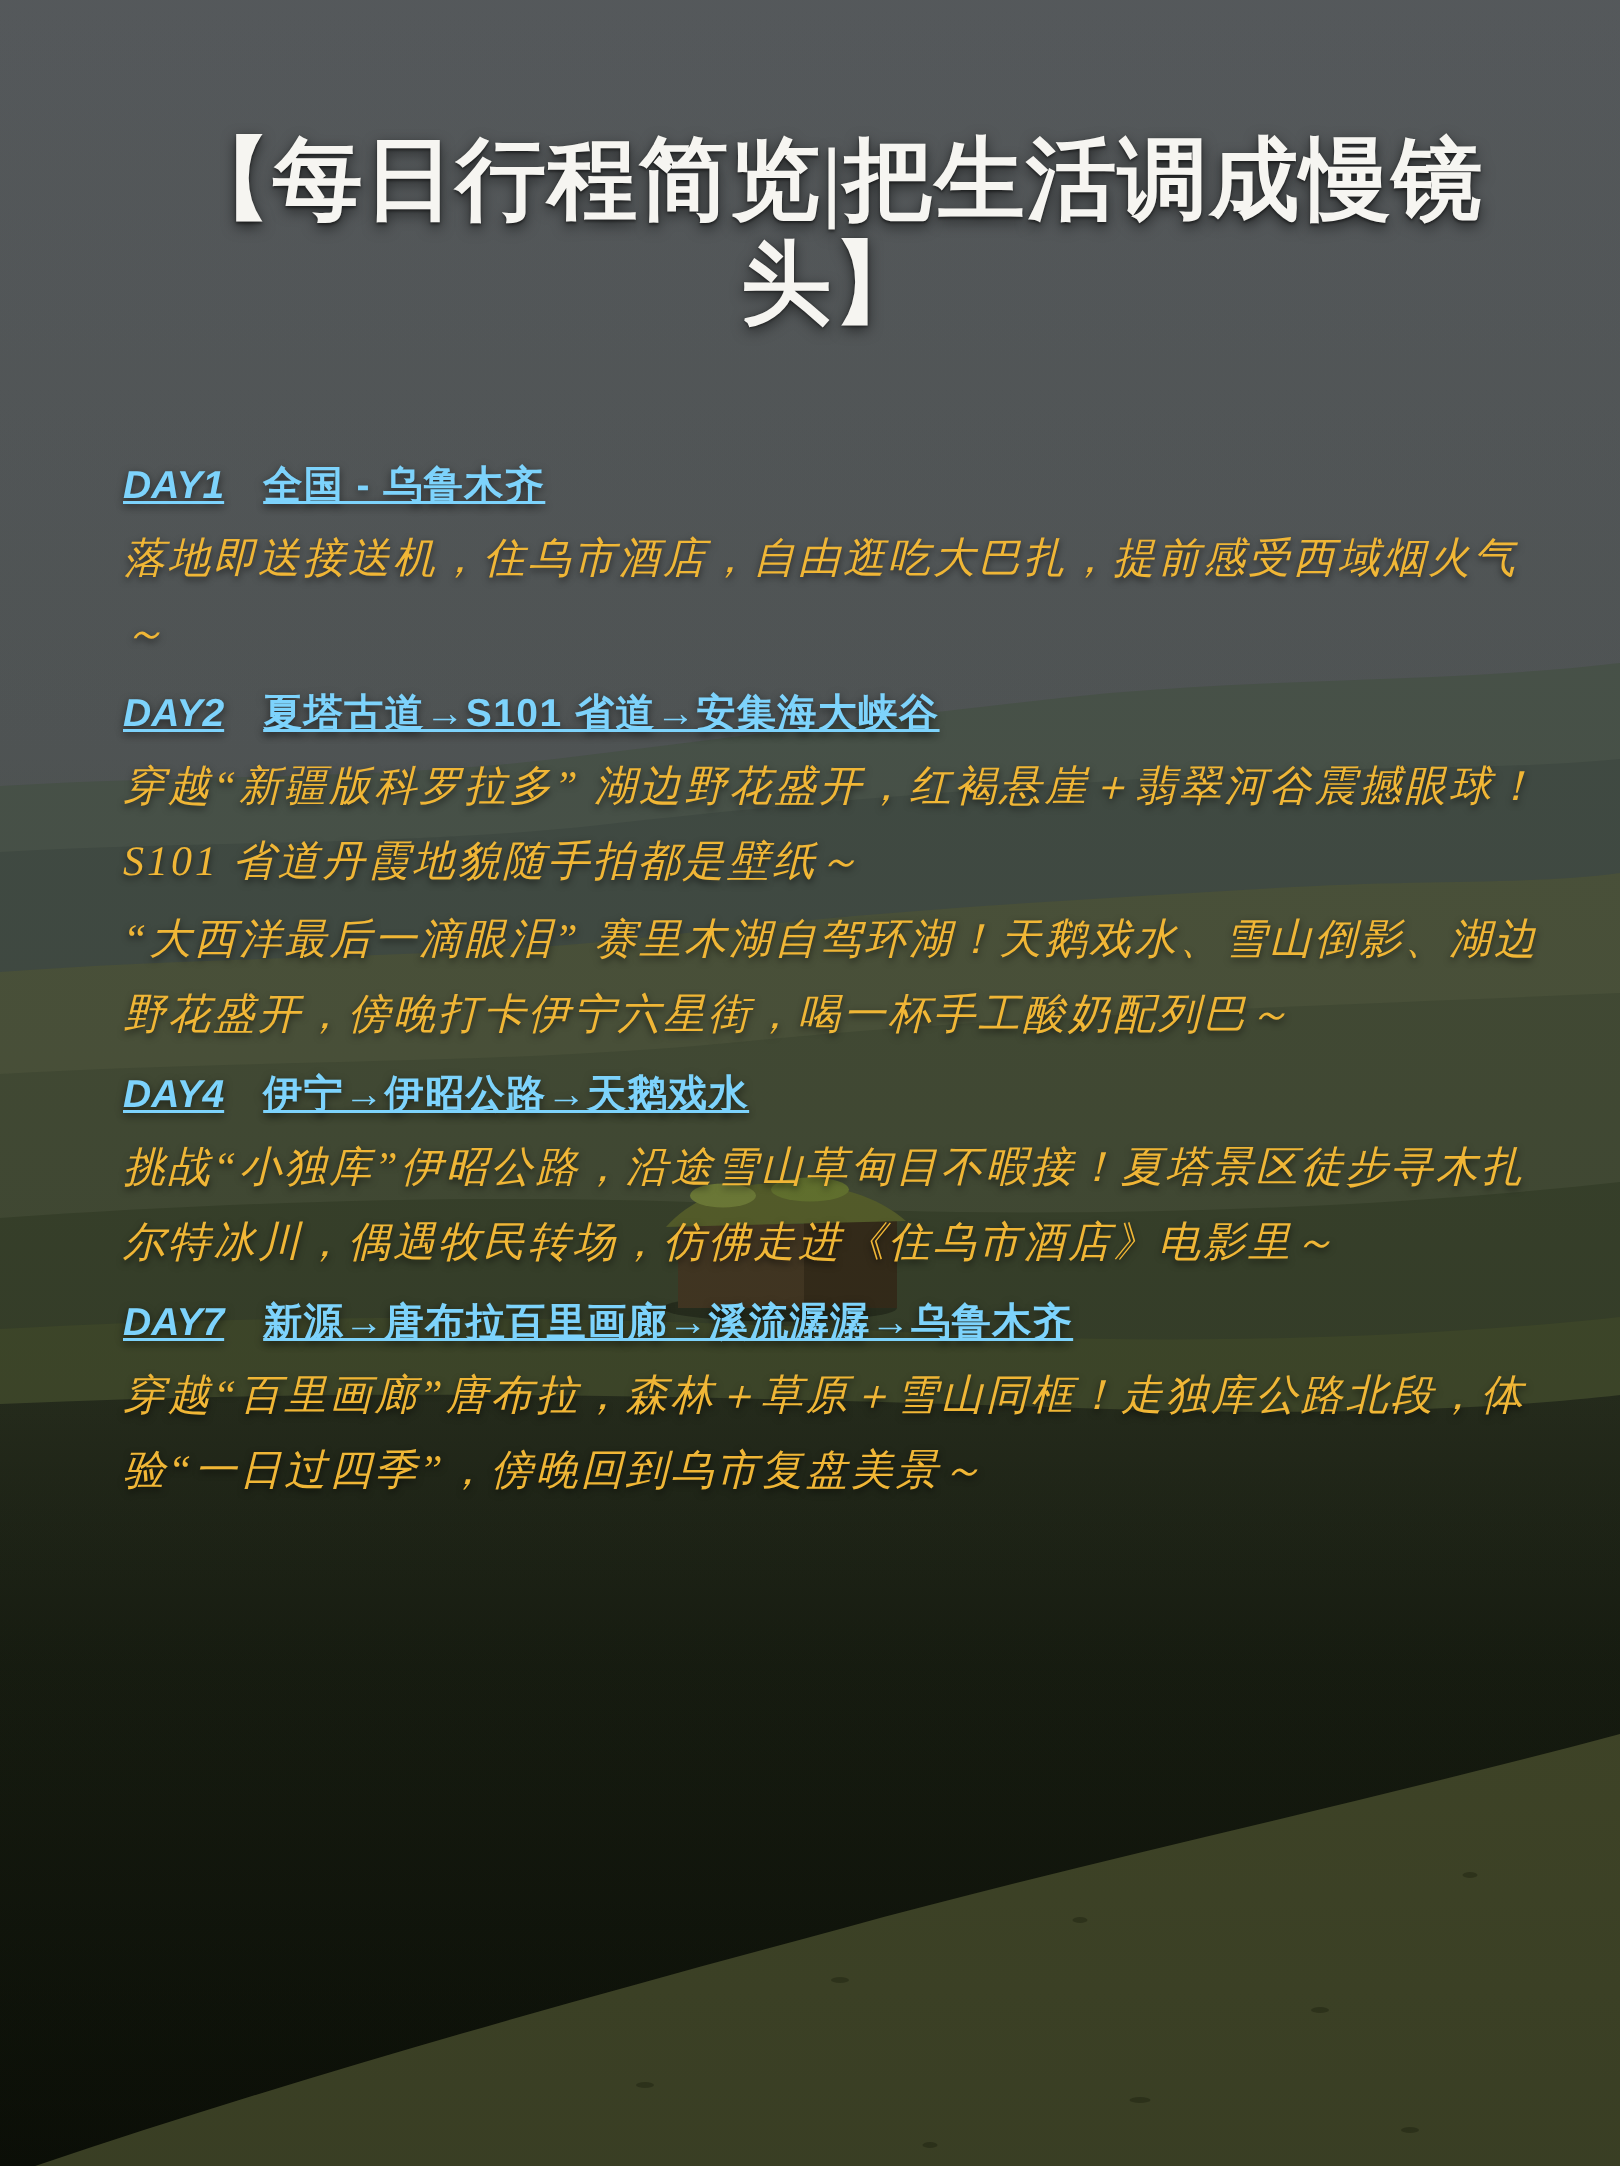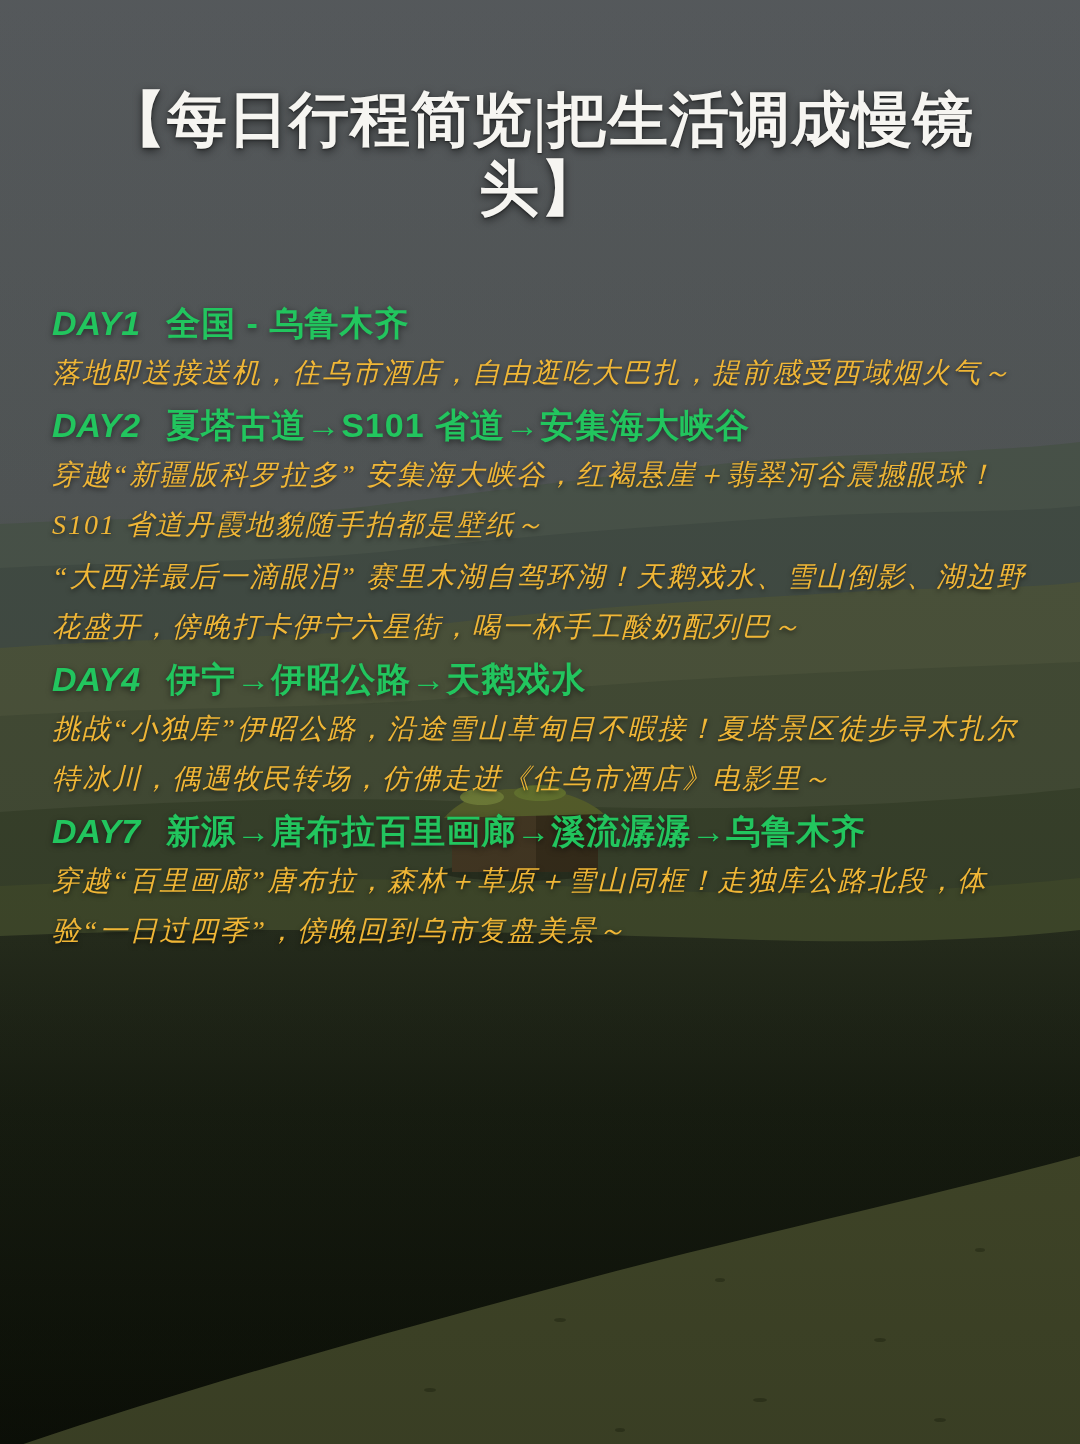--- a/index.html
+++ b/index.html
@@ -9,42 +9,43 @@
     background: #313722;
     font-family: "Liberation Sans", "DejaVu Sans", sans-serif;
   }
   .bg-svg { position: absolute; inset: 0; width: 1080px; height: 1444px; display: block; }
   .vignette {
     position: absolute; inset: 0; pointer-events: none;
     background: linear-gradient(180deg, rgba(28,30,29,0.10) 0%, rgba(16,18,12,0.16) 55%, rgba(6,8,4,0.28) 100%);
   }
   .content {
     position: absolute; inset: 0;
-    padding: 0 52px; box-sizing: border-box;
+    padding: 0 52px; box-sizing: border-box; margin-left: 30px;
   }
   .poster-title {
     margin: 86px 0 0 0;
     text-align: center;
     font-family: "Liberation Serif", "DejaVu Serif", serif;
     font-weight: 700;
     font-size: 60px; line-height: 1.15;
     color: #f6f5f1;
     letter-spacing: 1px;
     text-shadow: 0 3px 9px rgba(0,0,0,0.55), 0 1px 2px rgba(0,0,0,0.5);
   }
   .days { margin-top: 74px; }
   .day-section { margin: 0 0 2px 0; }
   .day-heading {
     margin: 0;
-    font-size: 34px; line-height: 50px;
+    font-size: 26px; line-height: 50px;
     font-weight: 700;
-    color: #22c55e;
+    color: #7dd3fc;
     letter-spacing: 1px;
     text-shadow: 0 2px 6px rgba(0,0,0,0.55);
     white-space: nowrap;
+    text-decoration: underline;
   }
   .day-label {
     font-style: italic;
     margin-right: 26px;
     letter-spacing: 0px;
   }
   .day-desc {
     margin: 0;
     font-family: "Liberation Serif", "DejaVu Serif", serif;
     font-style: italic;
@@ -110,21 +111,21 @@
 
   <div class="days">
 
     <section class="day-section">
       <h2 class="day-heading"><span class="day-label">DAY1</span><span class="day-route">全国 - 乌鲁木齐</span></h2>
       <p class="day-desc">落地即送接送机，住乌市酒店，自由逛吃大巴扎，提前感受西域烟火气～</p>
     </section>
 
     <section class="day-section">
       <h2 class="day-heading"><span class="day-label">DAY2</span><span class="day-route">夏塔古道→S101 省道→安集海大峡谷</span></h2>
-      <p class="day-desc">穿越“新疆版科罗拉多” 安集海大峡谷，红褐悬崖＋翡翠河谷震撼眼球！S101 省道丹霞地貌随手拍都是壁纸～</p>
+      <p class="day-desc">穿越“新疆版科罗拉多” 湖边野花盛开，红褐悬崖＋翡翠河谷震撼眼球！S101 省道丹霞地貌随手拍都是壁纸～</p>
     </section>
 
     <section class="day-section">
       <p class="day-desc">“大西洋最后一滴眼泪” 赛里木湖自驾环湖！天鹅戏水、雪山倒影、湖边野花盛开，傍晚打卡伊宁六星街，喝一杯手工酸奶配列巴～</p>
     </section>
 
     <section class="day-section">
       <h2 class="day-heading"><span class="day-label">DAY4</span><span class="day-route">伊宁→伊昭公路→天鹅戏水</span></h2>
       <p class="day-desc">挑战“小独库”伊昭公路，沿途雪山草甸目不暇接！夏塔景区徒步寻木扎尔特冰川，偶遇牧民转场，仿佛走进《住乌市酒店》电影里～</p>
     </section>

